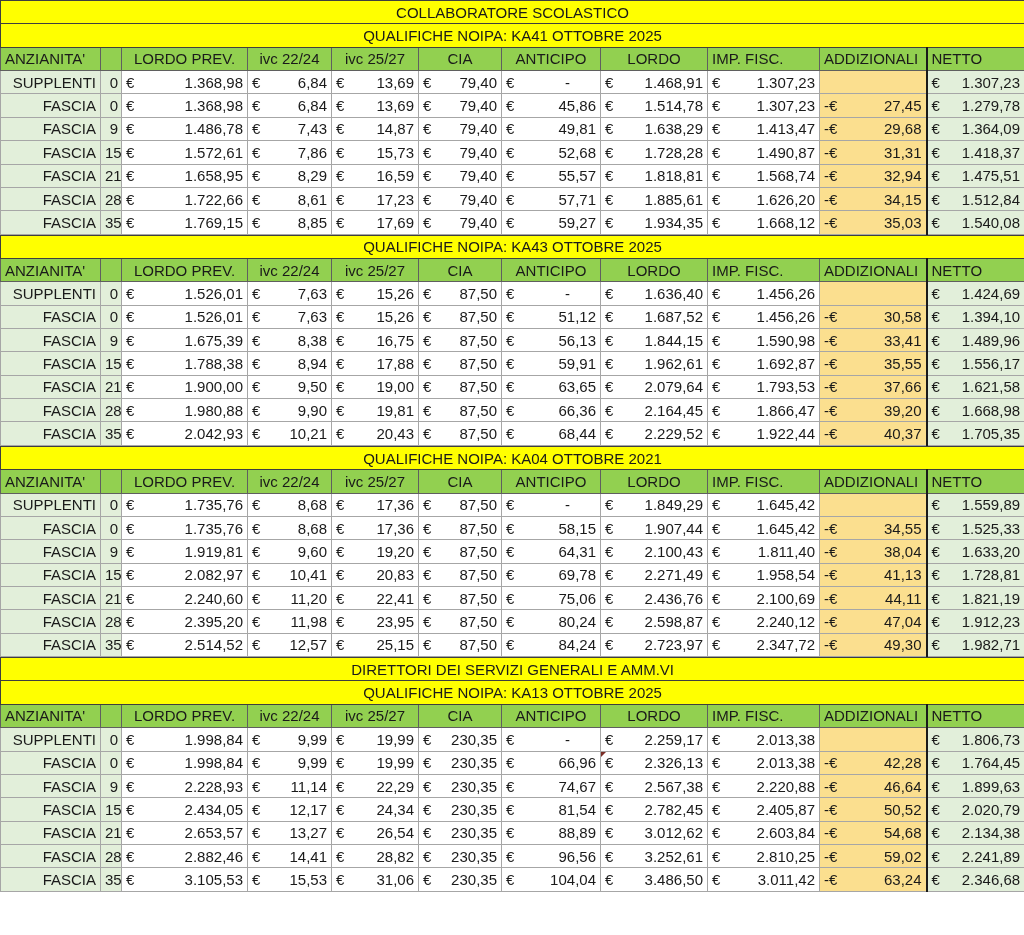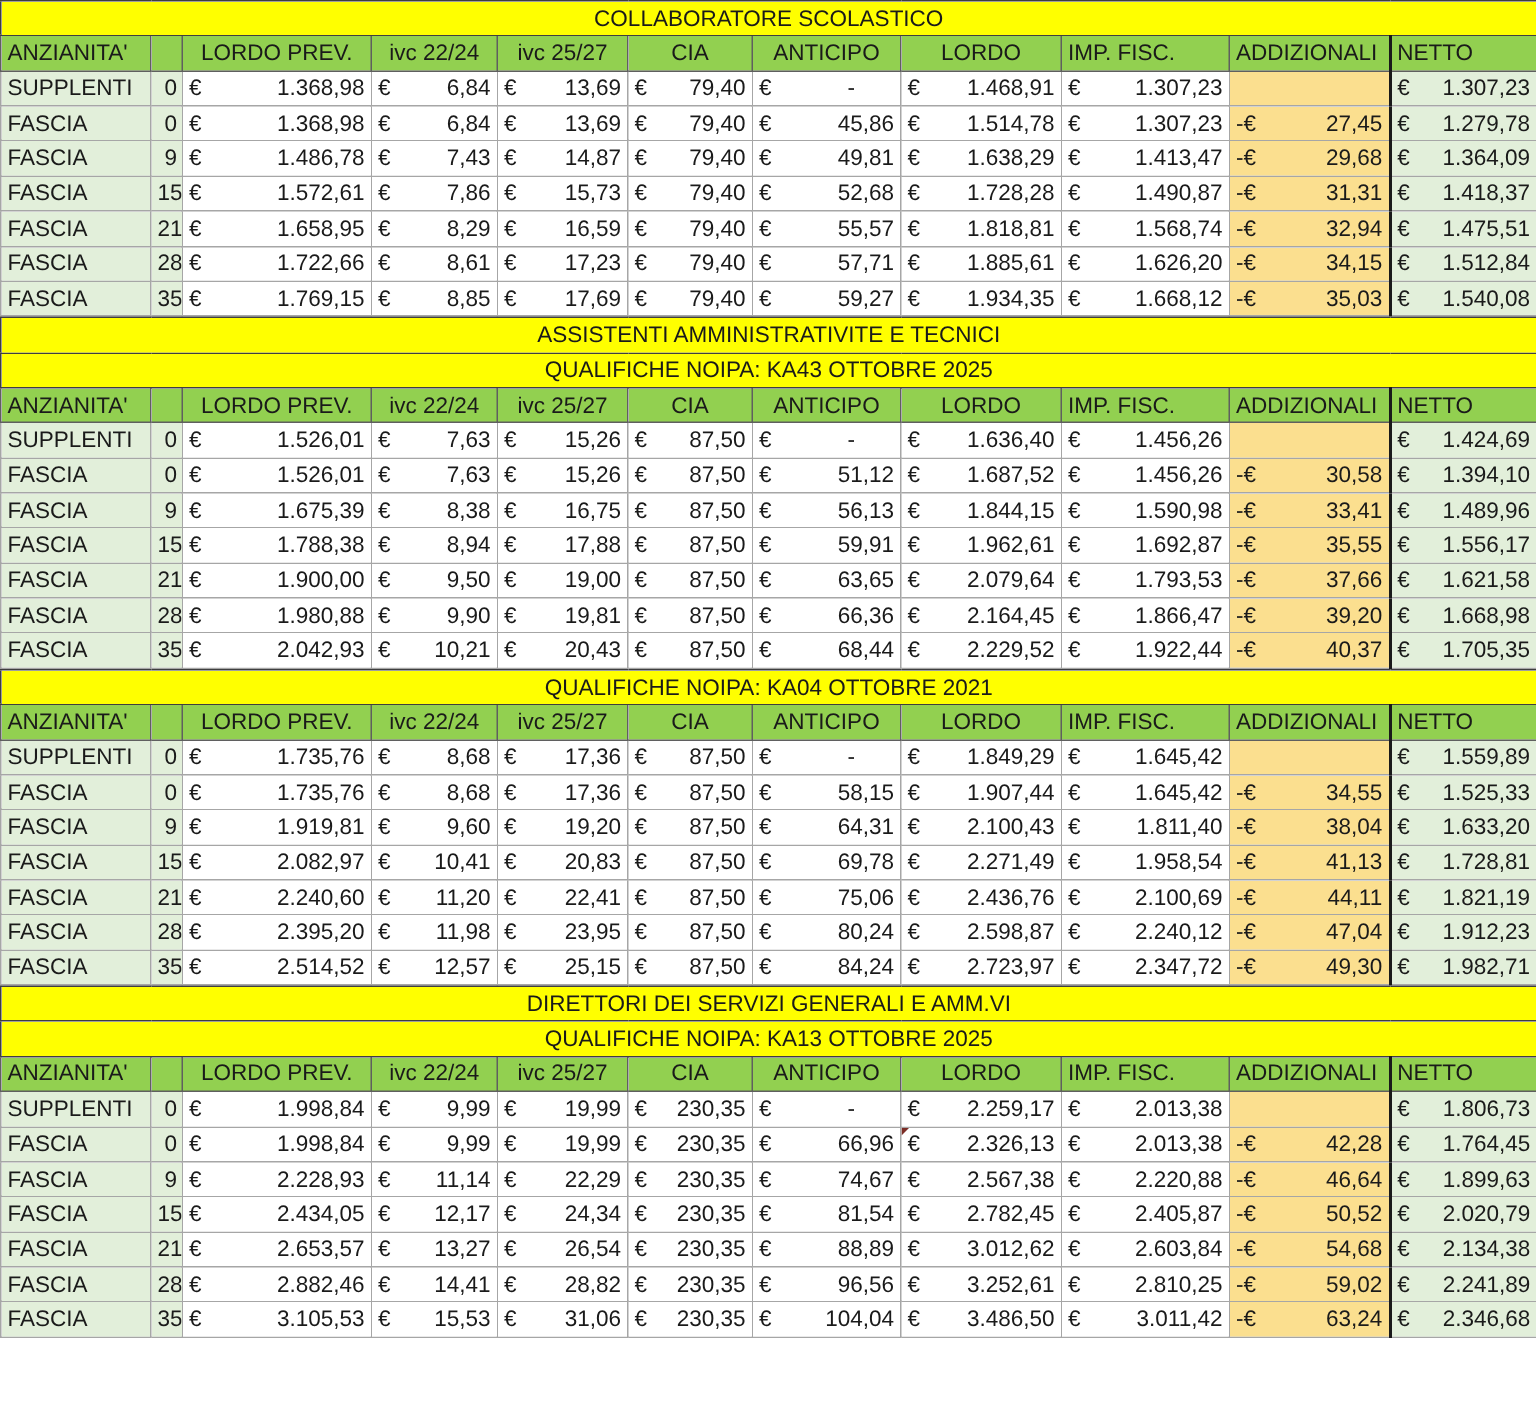--- a/index.html
+++ b/index.html
@@ -8,21 +8,21 @@
   }
   *{box-sizing:border-box;}
   body{margin:0;background:#fff;font-family:"Liberation Sans",sans-serif;color:#1a1a1a;}
   .sheet{width:1024px;}
   table.section{border-collapse:collapse;table-layout:fixed;width:1024px;border:1px solid var(--dark);padding-left:40px;}
   td,th{height:23.37px;padding:0 4px;font-size:15px;font-weight:400;white-space:nowrap;overflow:hidden;}
   td.title,td.subtitle{background:var(--title-bg);text-align:center;border-bottom:1px solid var(--dark);border-top:1px solid var(--dark);}
   tr.header-row th{background:var(--header-bg);border:1px solid #5f5f5f;text-align:center;}
   tr.header-row th.al{text-align:left;}
   tbody td{background:#fff;border:1px solid var(--grid);}
-  tbody td.label-cell{background:var(--tint-bg);text-align:left;}
+  tbody td.label-cell{background:var(--tint-bg);text-align:right;}
   tbody td.anni-cell{background:var(--tint-bg);text-align:right;padding-right:3px;}
   tbody td.addiz{background:var(--addiz-bg);}
   tbody td.netto{background:var(--tint-bg);}
   td.netto,th.netto{border-left:2px solid #1a1a1a !important;}
   .money{display:flex;justify-content:space-between;align-items:center;width:100%;}
   .money .val{text-align:right;}
   .money .val.dash{margin-right:26px;}
   td{position:relative;}
   .note-marker{position:absolute;top:0;left:0;width:0;height:0;
     border-top:5px solid #7b2d26;border-right:5px solid transparent;display:block;}
@@ -43,20 +43,23 @@
         <col style="width:99px">
         <col style="width:107px">
         <col style="width:112px">
         <col style="width:107px">
         <col style="width:98px">
       </colgroup>
       <thead>
         <tr>
           <td class="title" colspan="11">COLLABORATORE SCOLASTICO</td>
         </tr>
+        <tr>
+          <td class="subtitle" colspan="11">QUALIFICHE NOIPA: KA41 OTTOBRE 2025</td>
+        </tr>
         <tr class="header-row">
           <th class="al">ANZIANITA'</th>
           <th></th>
           <th>LORDO PREV.</th>
           <th>ivc 22/24</th>
           <th>ivc 25/27</th>
           <th>CIA</th>
           <th>ANTICIPO</th>
           <th>LORDO</th>
           <th class="al">IMP. FISC.</th>
@@ -478,23 +481,20 @@
         <col style="width:87px">
         <col style="width:83px">
         <col style="width:99px">
         <col style="width:107px">
         <col style="width:112px">
         <col style="width:107px">
         <col style="width:98px">
       </colgroup>
       <thead>
         <tr>
-          <td class="title" colspan="11">ASSISTENTI AMMINISTRATIVITE E TECNICI</td>
-        </tr>
-        <tr>
           <td class="subtitle" colspan="11">QUALIFICHE NOIPA: KA43 OTTOBRE 2025</td>
         </tr>
         <tr class="header-row">
           <th class="al">ANZIANITA'</th>
           <th></th>
           <th>LORDO PREV.</th>
           <th>ivc 22/24</th>
           <th>ivc 25/27</th>
           <th>CIA</th>
           <th>ANTICIPO</th>

